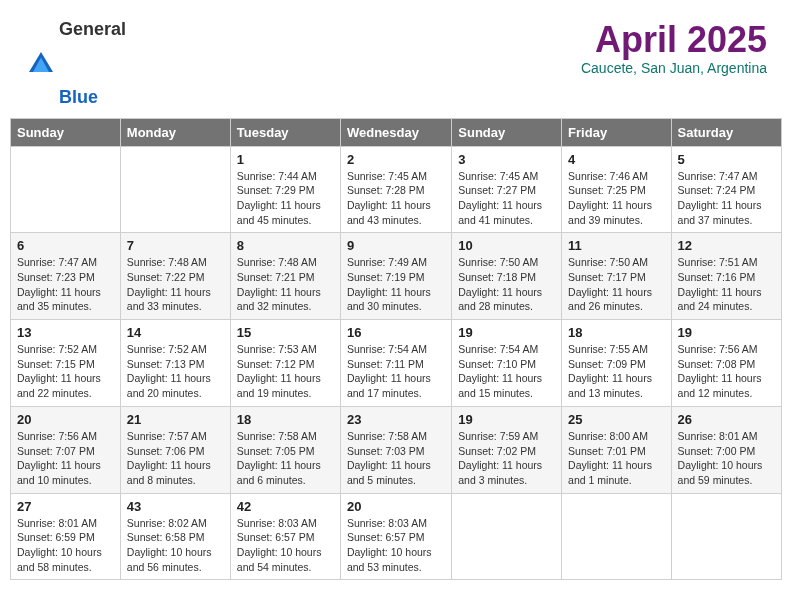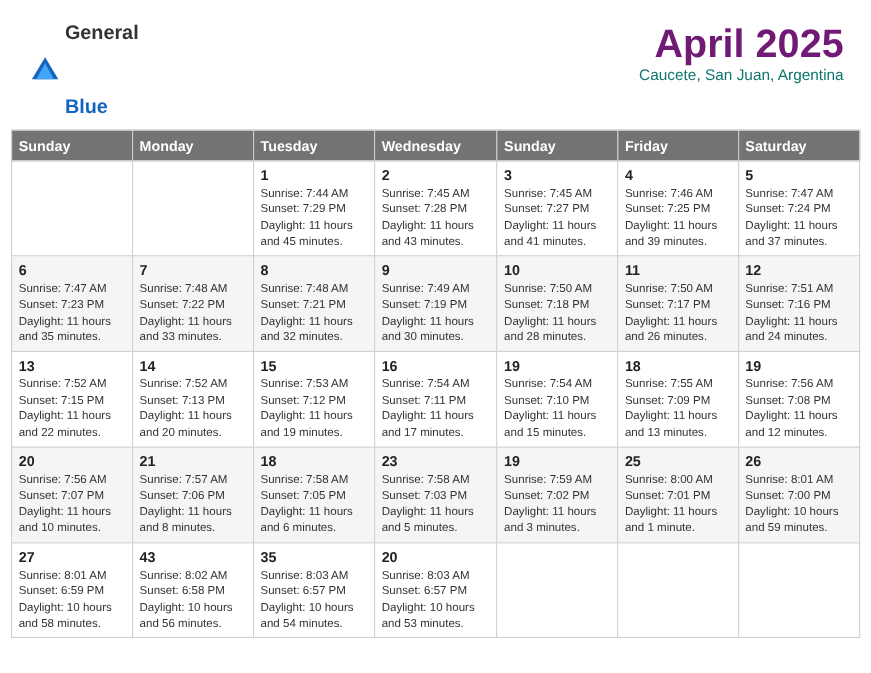--- a/index.html
+++ b/index.html
@@ -250,21 +250,21 @@
       <tr>
         <td>
           <div class="day-num">27</div>
           <div class="day-info">Sunrise: 8:01 AM<br>Sunset: 6:59 PM<br>Daylight: 10 hours and 58 minutes.</div>
         </td>
         <td>
           <div class="day-num">43</div>
           <div class="day-info">Sunrise: 8:02 AM<br>Sunset: 6:58 PM<br>Daylight: 10 hours and 56 minutes.</div>
         </td>
         <td>
-          <div class="day-num">35</div>
+          <div class="day-num">42</div>
           <div class="day-info">Sunrise: 8:03 AM<br>Sunset: 6:57 PM<br>Daylight: 10 hours and 54 minutes.</div>
         </td>
         <td>
           <div class="day-num">20</div>
           <div class="day-info">Sunrise: 8:03 AM<br>Sunset: 6:57 PM<br>Daylight: 10 hours and 53 minutes.</div>
         </td>
         <td class="empty-cell"></td>
         <td class="empty-cell"></td>
         <td class="empty-cell"></td>
       </tr>

